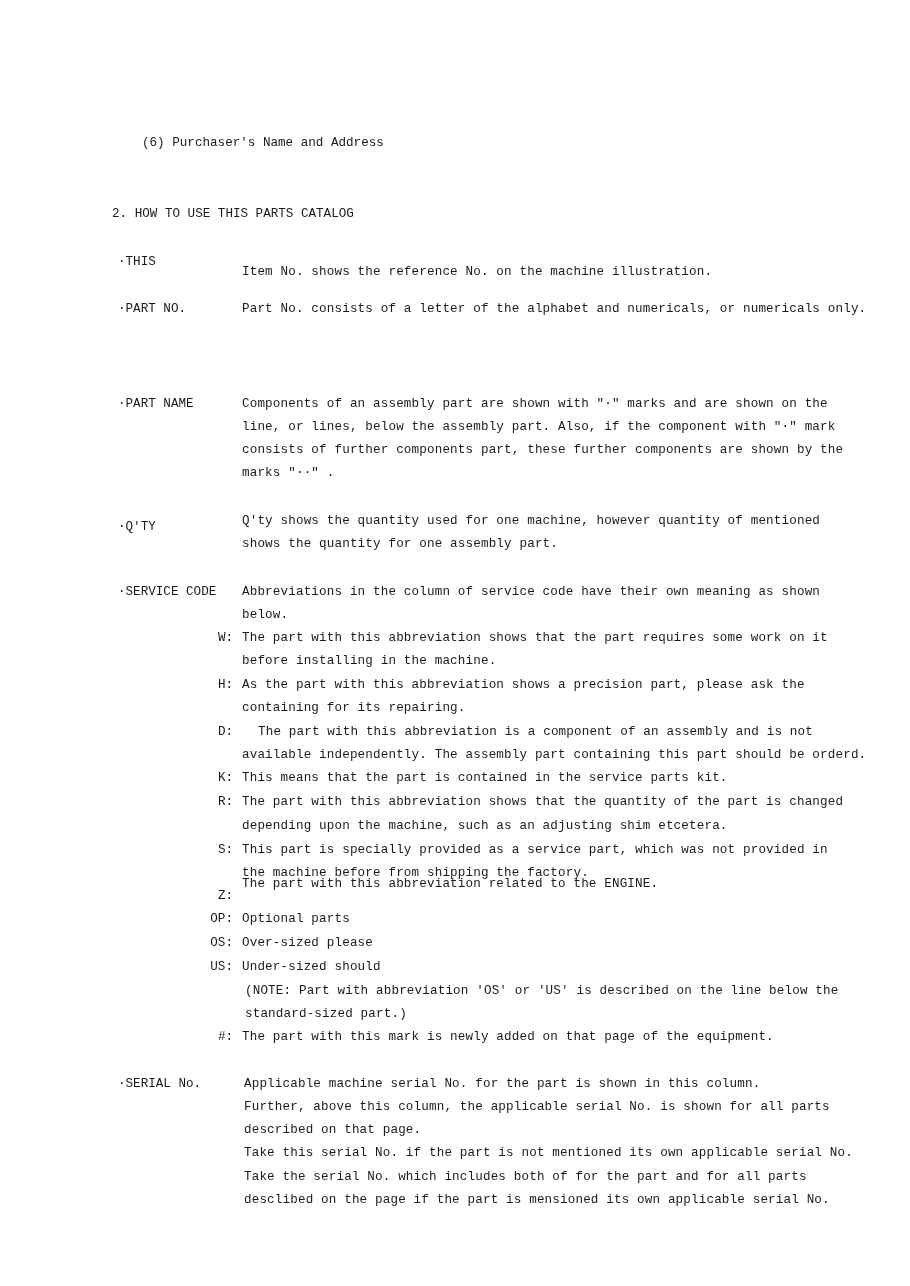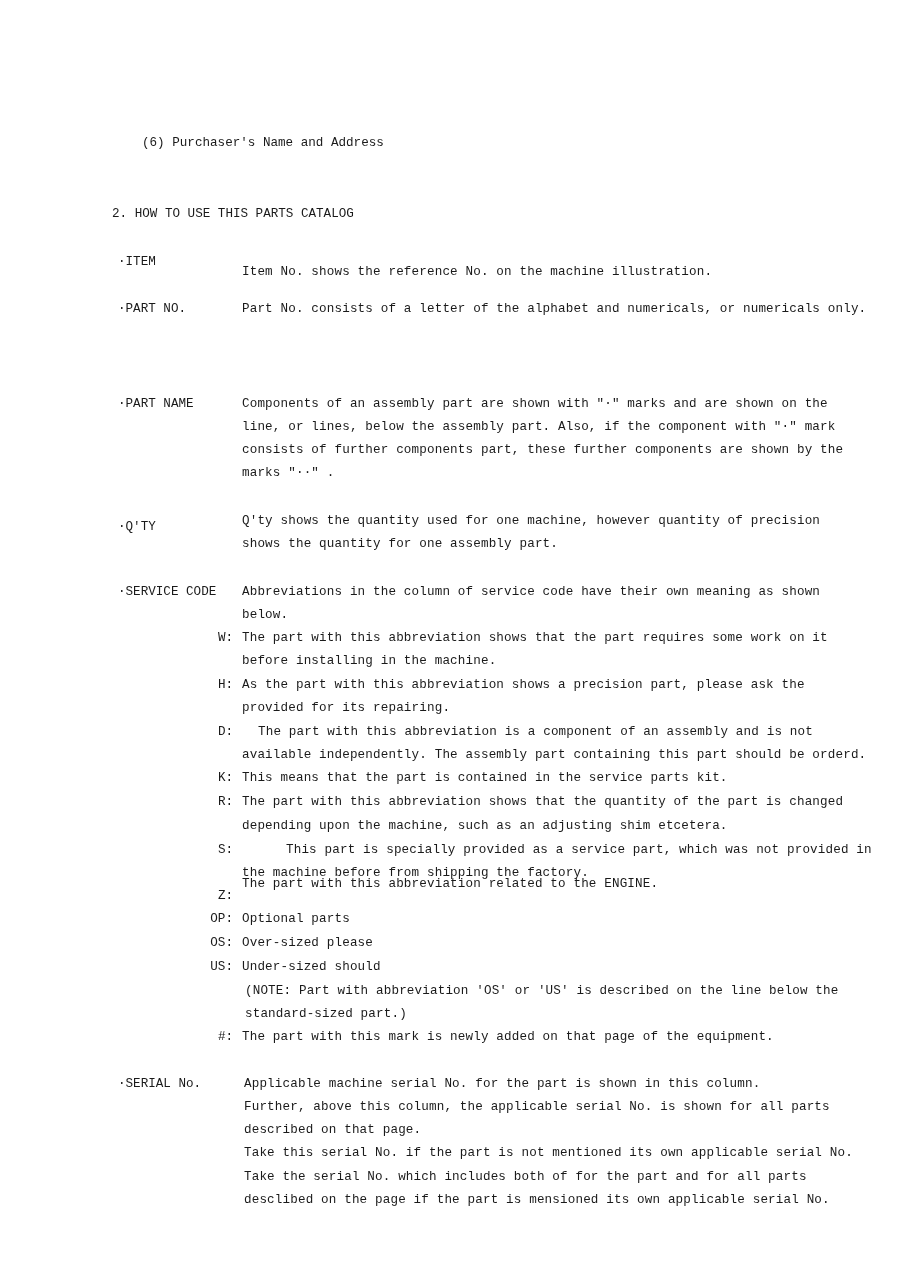--- a/index.html
+++ b/index.html
@@ -19,61 +19,61 @@
 <div>
 
   <div class="abs" style="left:142px; top:136px;">(6) Purchaser's Name and Address</div>
 
   <div class="abs" style="left:112px; top:207px;">
     <span>2.</span>
     <span style="">HOW TO USE THIS PARTS CATALOG</span>
   </div>
 
   <div>
-    <div class="label" style="left:118px; top:255px;">·ITEM</div>
+    <div class="label" style="left:118px; top:255px;">·THIS</div>
     <div class="line" style="left:242px; top:265px;">Item No. shows the reference No. on the machine illustration.</div>
   </div>
 
   <div>
     <div class="label" style="left:118px; top:302px;">·PART NO.</div>
     <div class="line" style="left:242px; top:302px;">Part No. consists of a letter of the alphabet and numericals, or numericals only.</div>
   </div>
 
   <div>
     <div class="label" style="left:118px; top:397px;">·PART NAME</div>
     <div class="line" style="left:242px; top:397px;">Components of an assembly part are shown with "·" marks and are shown on the</div>
     <div class="line" style="left:242px; top:420px;">line, or lines, below the assembly part.  Also, if the component with "·" mark</div>
     <div class="line" style="left:242px; top:443px;">consists of further components part, these further components are shown by the</div>
     <div class="line" style="left:242px; top:466px;">marks "··" .</div>
   </div>
 
   <div>
     <div class="label" style="left:118px; top:514px;margin-top:6px;">·Q'TY</div>
-    <div class="line" style="left:242px; top:514px;">Q'ty shows the quantity used for one machine, however quantity of precision</div>
+    <div class="line" style="left:242px; top:514px;">Q'ty shows the quantity used for one machine, however quantity of mentioned</div>
     <div class="line" style="left:242px; top:537px;">shows the quantity for one assembly part.</div>
   </div>
 
   <div>
     <div class="label" style="left:118px; top:585px;">·SERVICE CODE</div>
     <div class="line" style="left:242px; top:585px;">Abbreviations in the column of service code have their own meaning as shown</div>
     <div class="line" style="left:242px; top:608px;">below.</div>
   </div>
 
   <div>
 
     <div>
       <div class="code" style="left:193px; top:631px;">W:</div>
       <div class="line" style="left:242px; top:631px;">The part with this abbreviation shows that the part requires some work on it</div>
       <div class="line" style="left:242px; top:654px;">before installing in the machine.</div>
     </div>
 
     <div>
       <div class="code" style="left:193px; top:678px;">H:</div>
       <div class="line" style="left:242px; top:678px;">As the part with this abbreviation shows a precision part, please ask the</div>
-      <div class="line" style="left:242px; top:701px;">provided for its repairing.</div>
+      <div class="line" style="left:242px; top:701px;">containing for its repairing.</div>
     </div>
 
     <div>
       <div class="code" style="left:193px; top:725px;">D:</div>
       <div class="line" style="left:258px; top:725px;">The part with this abbreviation is a component of an assembly and is not</div>
       <div class="line" style="left:242px; top:748px;">available independently. The assembly part containing this part should be orderd.</div>
     </div>
 
     <div>
       <div class="code" style="left:193px; top:771px;">K:</div>
@@ -81,21 +81,21 @@
     </div>
 
     <div>
       <div class="code" style="left:193px; top:795px;">R:</div>
       <div class="line" style="left:242px; top:795px;">The part with this abbreviation shows that the quantity of the part is changed</div>
       <div class="line" style="left:242px; top:819px;">depending upon the machine, such as an adjusting shim etcetera.</div>
     </div>
 
     <div>
       <div class="code" style="left:193px; top:843px;">S:</div>
-      <div class="line" style="left:242px; top:843px;margin-left:44px;">This part is specially provided as a service part, which was  not provided in</div>
+      <div class="line" style="left:242px; top:843px;">This part is specially provided as a service part, which was  not provided in</div>
       <div class="line" style="left:242px; top:866px;">the machine before from shipping the factory.</div>
     </div>
 
     <div>
       <div class="code" style="left:193px; top:889px;">Z:</div>
       <div class="line" style="left:242px; top:877px;">The part with this abbreviation related to the ENGINE.</div>
     </div>
 
     <div>
       <div class="code" style="left:193px; top:912px;">OP:</div>

